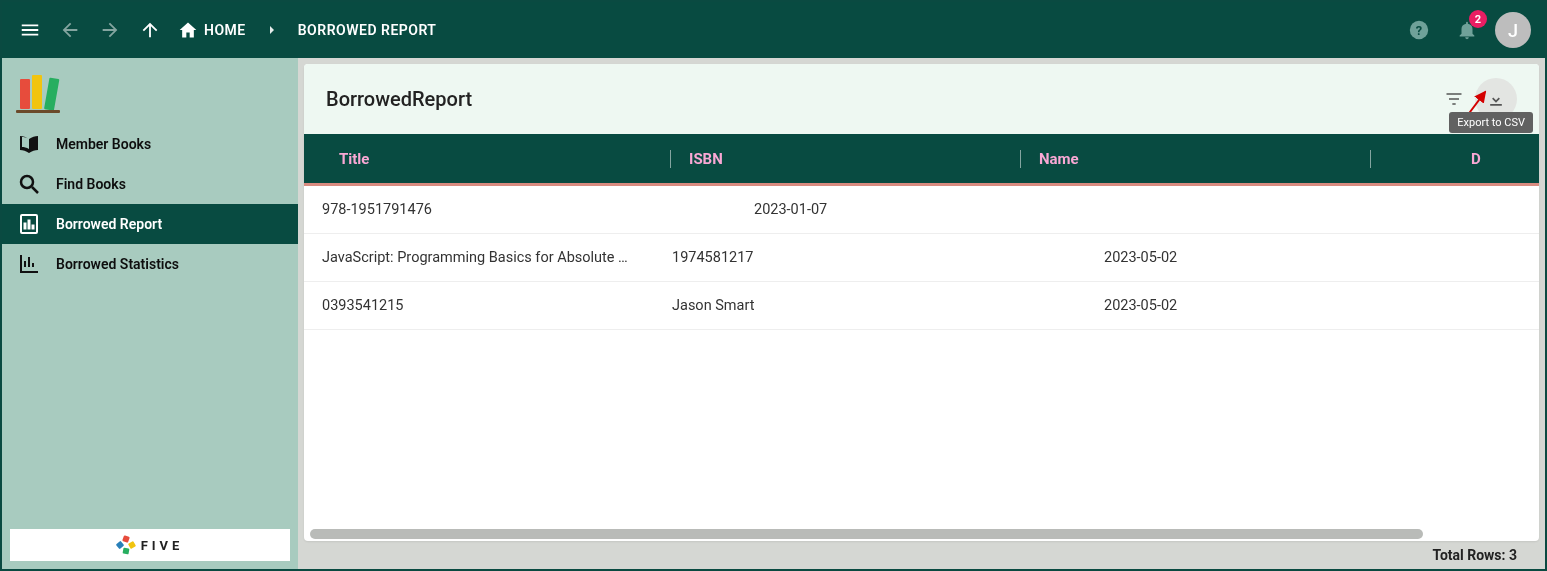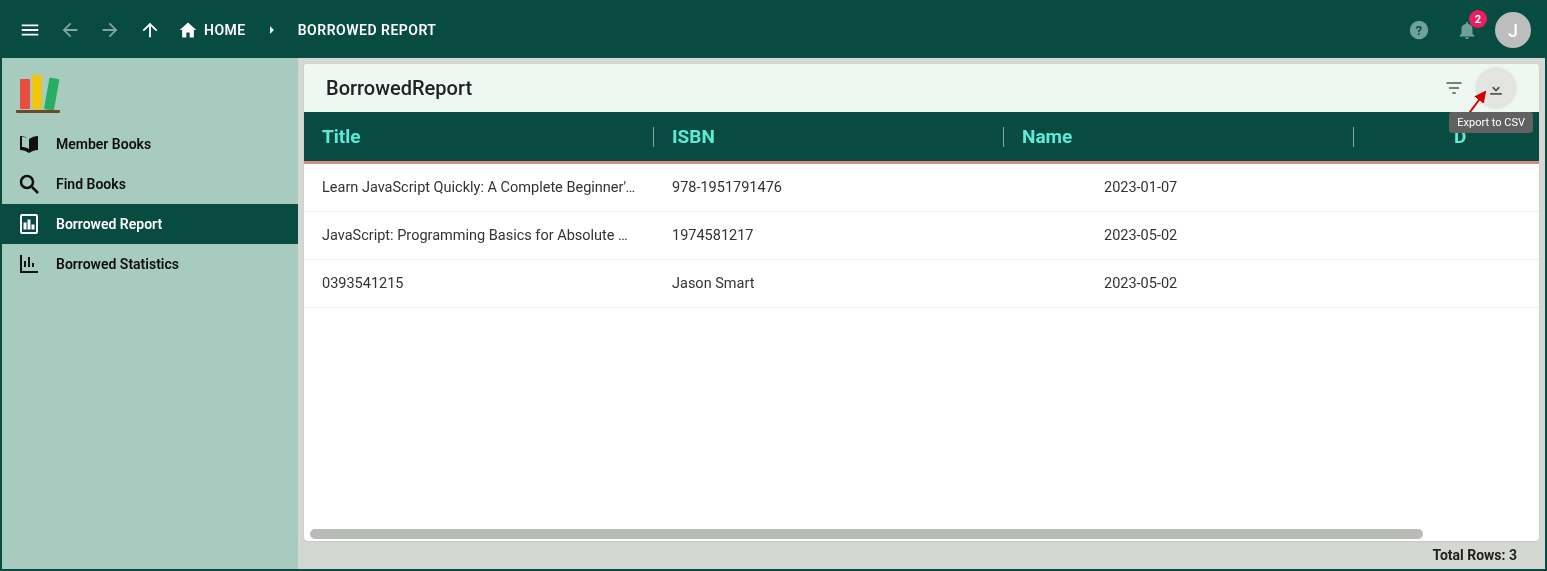--- a/index.html
+++ b/index.html
@@ -95,21 +95,21 @@
   .card {
     background: #fff;
     border-radius: 4px;
     flex: 1;
     display: flex; flex-direction: column;
     min-height: 0;
     box-shadow: 0 1px 2px rgba(0,0,0,0.08);
     position: relative;
   }
   .card-header {
-    height: 48px;
+    height: 70px;
     background: #eef8f2;
     display: flex; align-items: center;
     padding: 0 22px;
     font-size: 20px; font-weight: 500; color: #222;
     border-top-left-radius: 4px; border-top-right-radius: 4px;
   }
   .card-header .spacer { flex: 1; }
   .hdr-icon {
     width: 42px; height: 42px;
     display: flex; align-items: center; justify-content: center;
@@ -129,26 +129,27 @@
   
   .annot-arrow {
     position: absolute;
     top: 22px; right: 48px;
     pointer-events: none;
     z-index: 15;
   }
   
   .table-wrap { flex: 1; overflow: hidden; display: flex; flex-direction: column; }
   .thead {
-    background: #084b41; color: #5eead4;
+    background: #084b41; color: #f9a8d4;
     display: flex;
     height: 52px;
     align-items: center;
-    font-weight: 700; font-size: 19px;
+    font-weight: 700; font-size: 15px;
     border-bottom: 3px solid #d98b80;
+    padding-left: 17px;
   }
   .th, .td {
     padding: 0 18px;
     overflow: hidden; text-overflow: ellipsis; white-space: nowrap;
   }
   .th { position: relative; }
   .th:not(:last-child)::after {
     content: "";
     position: absolute; right: 0; top: 50%; transform: translateY(-50%);
     width: 1px; height: 20px;
@@ -288,20 +289,29 @@
       </li>
       <li class="nav-item">
         <span class="nav-ico">
           <svg width="24" height="24" viewBox="0 0 24 24" fill="#111">
               <path d="M3 3v18h18v-2H5V3H3zm4 12h2V9H7v6zm4 0h2V5h-2v10zm4 0h2v-4h-2v4z"></path>
             </svg>
         </span>
         <span>Borrowed Statistics</span>
       </li>
     </ul>
+    <div class="footer-logo">
+      <div class="five-swirl">
+          <span class="s1"></span>
+          <span class="s2"></span>
+          <span class="s3"></span>
+          <span class="s4"></span>
+        </div>
+      <span>FIVE</span>
+    </div>
   </div>
 
   <div class="main">
     <div class="card">
 
       <div class="card-header">
         <span>BorrowedReport</span>
         <div class="spacer"></div>
         <div class="hdr-icon">
           <svg width="20" height="20" viewBox="0 0 24 24" fill="#555">
@@ -328,21 +338,20 @@
 
       <div class="table-wrap">
         <div class="thead">
           <div class="th col-title">Title</div>
           <div class="th col-isbn">ISBN</div>
           <div class="th col-name">Name</div>
           <div class="th col-date">D</div>
         </div>
         <div class="tbody">
           <div class="trow">
-            <div class="td col-title">Learn JavaScript Quickly: A Complete Beginner's…</div>
             <div class="td col-isbn">978-1951791476</div>
             <div class="td col-date">2023-01-07</div>
           </div>
           <div class="trow">
             <div class="td col-title">JavaScript: Programming Basics for Absolute Be…</div>
             <div class="td col-isbn">1974581217</div>
             <div class="td col-date">2023-05-02</div>
           </div>
           <div class="trow">
             <div class="td col-isbn">0393541215</div>

